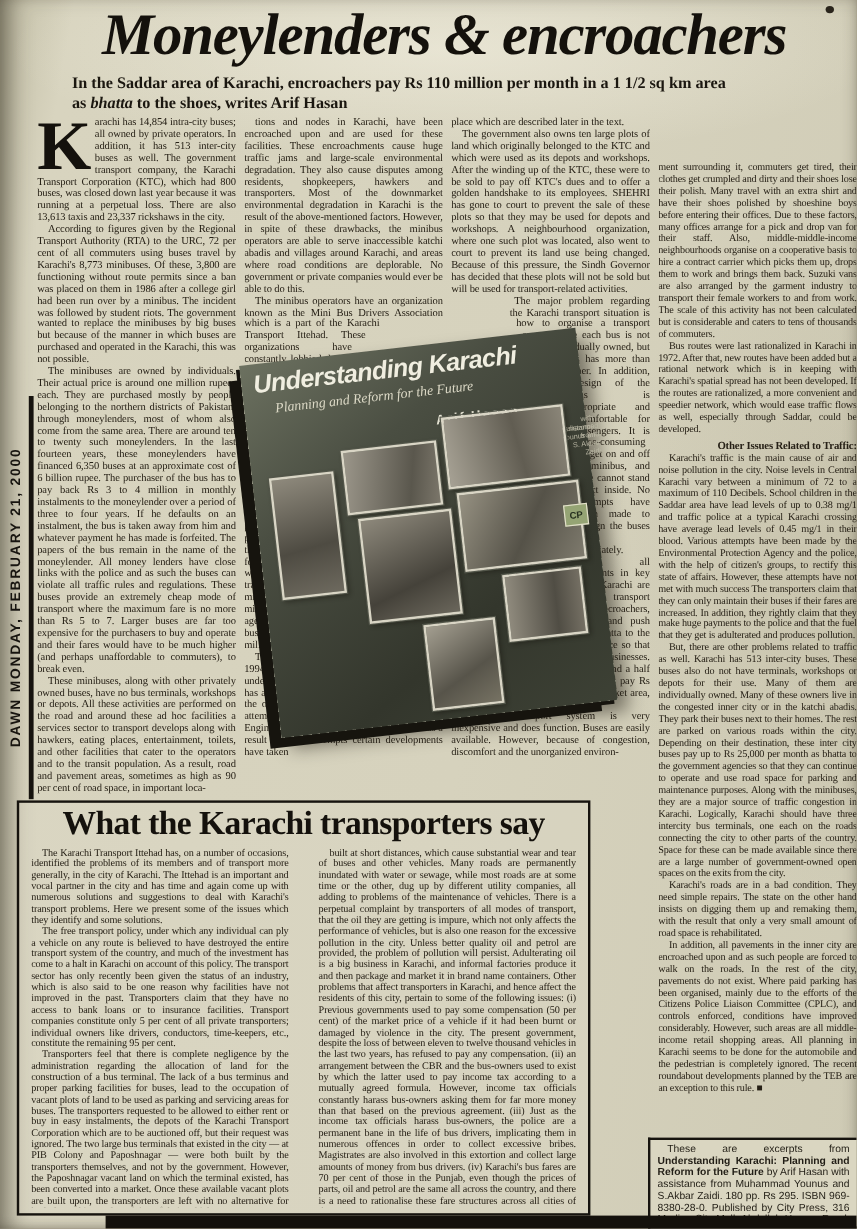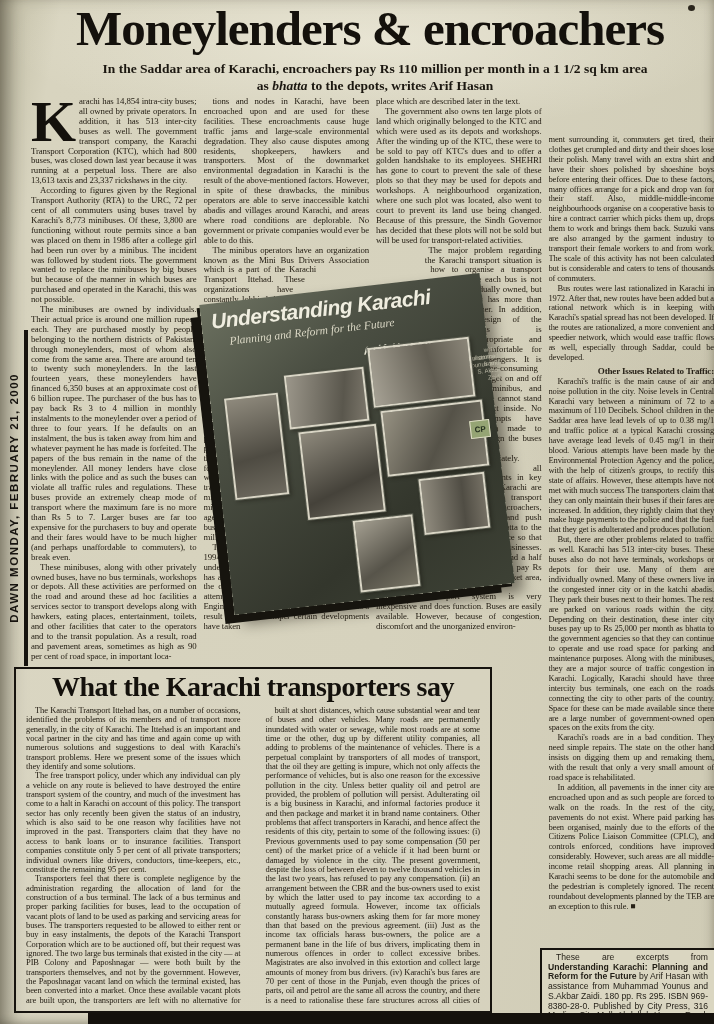--- a/index.html
+++ b/index.html
@@ -11,22 +11,22 @@
       radial-gradient(ellipse 300px 420px at 100% 45%, rgba(110,100,70,0.10), transparent 70%),
       linear-gradient(100deg,#c2bea6 0%,#d8d4bf 7%,#d6d2bd 55%,#cfcbb5 100%);
     box-shadow: inset 16px 0 20px -10px rgba(45,40,26,0.6), inset -8px 0 12px -8px rgba(45,40,26,0.35), inset 0 -6px 10px -6px rgba(45,40,26,0.3);
   }
   
   .spine{position:absolute;left:4px;top:330px;height:336px;width:20px;border-right:4px solid #16130e;display:flex;align-items:center;justify-content:center;}
   .spine span{writing-mode:vertical-rl;transform:rotate(180deg);white-space:nowrap;
     font-family:"Liberation Sans",sans-serif;font-weight:bold;font-size:11.5px;letter-spacing:1.5px;color:#17140f;}
   
   .headline{position:absolute;top:0px;left:30px;width:680px;margin:0;text-align:center;
-    font-size:49px;font-weight:bold;letter-spacing:-1px;color:#14110c;}
-  .subtitle{position:absolute;top:61px;left:60px;width:630px;text-align:center;
+    font-size:49px;font-weight:bold;letter-spacing:-1px;color:#14110c;font-style:italic;}
+  .subtitle{position:absolute;top:61px;left:60px;width:630px;
     font-weight:bold;font-size:13.5px;line-height:16.5px;color:#1b1710;}
   .subtitle em{font-style:italic;}
   .subtitle strong{font-weight:bold;}
   
   .cols{position:absolute;top:97px;left:31px;width:683px;display:flex;gap:7px;}
   .col{width:166px;text-align:justify;color:#262016;}
   .colA,.colB,.colC{font-size:8.8px;line-height:9.9px;letter-spacing:-0.1px;height:570px;overflow:hidden;}
   .colD{font-size:8.5px;line-height:9.9px;letter-spacing:-0.15px;height:848px;overflow:hidden;margin-top:38px;}
   .col p{margin:0;text-indent:9px;}
   .col p.first{text-indent:0;}
@@ -81,21 +81,21 @@
   <div class="spine">
     <span>DAWN MONDAY, FEBRUARY 21, 2000</span>
   </div>
 
   <div class="speck"></div>
 
   <h1 class="headline">Moneylenders &amp; encroachers</h1>
 
   <div class="subtitle">
     <span>In the Saddar area of Karachi, encroachers pay Rs 110 million per month in a 1 1/2 sq km area</span><br>
-    <span>as </span><em>bhatta</em><span> to the depots, writes </span><strong>Arif Hasan</strong>
+    <span>as </span><em>bhatta</em><span> to the shoes, writes </span><strong>Arif Hasan</strong>
   </div>
 
   <div class="cols">
 
     <div class="col colA">
       <p class="first"><span class="dropcap">K</span><span>arachi has 14,854 intra-city buses; all owned by private operators. In addition, it has 513 inter-city buses as well. The government transport company, the Karachi Transport Corporation (KTC), which had 800 buses, was closed down last year because it was running at a perpetual loss. There are also 13,613 taxis and 23,337 rickshaws in the city.</span></p>
       <p>According to figures given by the Regional Transport Authority (RTA) to the URC, 72 per cent of all commuters using buses travel by Karachi's 8,773 minibuses. Of these, 3,800 are functioning without route permits since a ban was placed on them in 1986 after a college girl had been run over by a minibus. The incident was followed by student riots. The government wanted to replace the minibuses by big buses but because of the manner in which buses are purchased and operated in the Karachi, this was not possible.</p>
       <p>The minibuses are owned by individuals. Their actual price is around one million rupees each. They are purchased mostly by people belonging to the northern districts of Pakistan, through moneylenders, most of whom also come from the same area. There are around ten to twenty such moneylenders. In the last fourteen years, these moneylenders have financed 6,350 buses at an approximate cost of 6 billion rupee. The purchaser of the bus has to pay back Rs 3 to 4 million in monthly instalments to the moneylender over a period of three to four years. If he defaults on an instalment, the bus is taken away from him and whatever payment he has made is forfeited. The papers of the bus remain in the name of the moneylender. All money lenders have close links with the police and as such the buses can violate all traffic rules and regulations. These buses provide an extremely cheap mode of transport where the maximum fare is no more than Rs 5 to 7. Larger buses are far too expensive for the purchasers to buy and operate and their fares would have to be much higher (and perhaps unaffordable to commuters), to break even.</p>
       <p>These minibuses, along with other privately owned buses, have no bus terminals, workshops or depots. All these activities are performed on the road and around these ad hoc facilities a services sector to transport develops along with hawkers, eating places, entertainment, toilets, and other facilities that cater to the operators and to the transit population. As a result, road and pavement areas, sometimes as high as 90 per cent of road space, in important loca-</p>
     </div>

